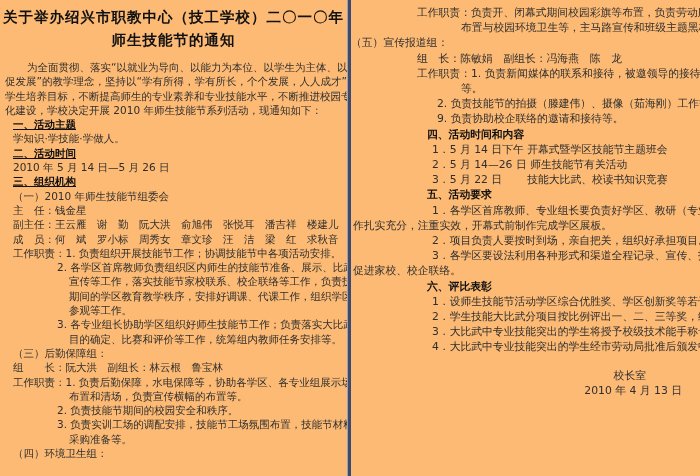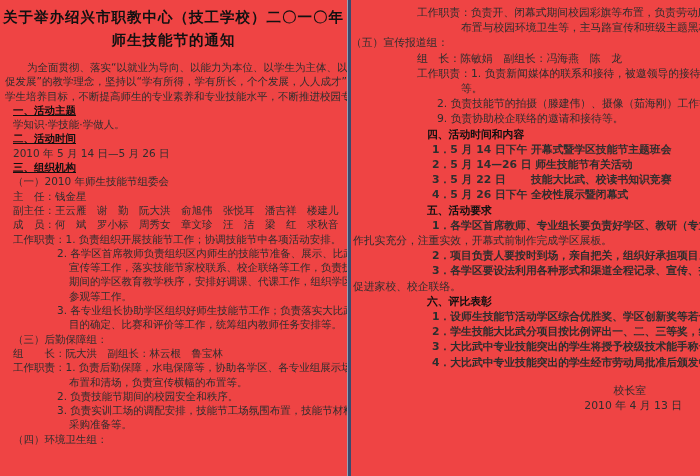--- a/index.html
+++ b/index.html
@@ -3,21 +3,21 @@
 <meta charset="utf-8">
 <style>
   html,body{margin:0;padding:0;}
   body{
     width:700px;height:476px;overflow:hidden;
     background:#fdfdfc;
     font-family:"DejaVu Sans","Liberation Sans",sans-serif;
     color:#2e2e2e;
   }
   .doc{display:flex;width:700px;height:476px;}
-  .pg{overflow:hidden;height:476px;background:#ef4444;}
+  .pg{overflow:hidden;height:476px;background:#fdba74;}
   .pg-left{width:347px;}
   .divider{width:3px;height:476px;background:#3b4a6e;border-left:1px solid #9aa2b5;flex:none;}
   .pg-right{flex:1;min-width:0;}
   
   .title{padding-top:6px;text-align:center;font-weight:bold;color:#111;
          font-size:14.5px;line-height:23px;letter-spacing:1px;white-space:nowrap;}
   
   .body-left{margin-top:8px;font-size:10.5px;line-height:14.3px;}
   .body-right{padding-top:5px;font-size:10.8px;line-height:15.2px;}
   .line{white-space:nowrap;overflow:hidden;}
@@ -26,21 +26,21 @@
   .s-flush{padding-left:5px;}
   .s-para{padding-left:27px;}
   .s-head{padding-left:13px;font-weight:bold;color:#101010;text-decoration:underline;}
   .s-sub{padding-left:57px;}
   .s-hang{padding-left:69px;}
   
   .s-rflush{padding-left:2px;}
   .s-rzh{padding-left:66px;}
   .s-rhead{padding-left:76px;font-weight:bold;color:#101010;}
   .s-rheadp{}
-  .s-ritem{padding-left:81px;font-weight:bold;}
+  .s-ritem{padding-left:81px;}
   .s-rsub{padding-left:86px;}
   .s-rhang{padding-left:110px;}
   
   .sig{margin-top:13px;font-size:10.8px;line-height:15.2px;}
   .sig-author{text-align:right;padding-right:54px;}
   .sig-date{text-align:right;padding-right:18px;}
 </style>
 </head>
 <body>
 
@@ -48,20 +48,21 @@
 
   <div class="pg pg-left">
     <div class="title">
       <div>关于举办绍兴市职教中心（技工学校）二〇一〇年</div>
       <div>师生技能节的通知</div>
     </div>
     <div class="body-left" id="left-lines">
         <div class="line s-para">为全面贯彻、落实“以就业为导向、以能力为本位、以学生为主体、以创新</div>
         <div class="line s-flush">促发展”的教学理念，坚持以“学有所得，学有所长，个个发展，人人成才”的</div>
         <div class="line s-flush">学生培养目标，不断提高师生的专业素养和专业技能水平，不断推进校园专业文</div>
+        <div class="line s-flush">化建设，学校决定开展 2010 年师生技能节系列活动，现通知如下：</div>
         <div class="line s-head">一、活动主题</div>
         <div class="line s-label">学知识·学技能·学做人。</div>
         <div class="line s-head">二、活动时间</div>
         <div class="line s-label">2010 年 5 月 14 日—5 月 26 日</div>
         <div class="line s-head">三、组织机构</div>
         <div class="line s-label">（一）2010 年师生技能节组委会</div>
         <div class="line s-label">主　任：钱金星</div>
         <div class="line s-label">副主任：王云雁　谢　勤　阮大洪　俞旭伟　张悦耳　潘吉祥　楼建儿</div>
         <div class="line s-label">成　员：何　斌　罗小标　周秀女　章文珍　汪　洁　梁　红　求秋音</div>
         <div class="line s-label">工作职责：1. 负责组织开展技能节工作；协调技能节中各项活动安排。</div>
@@ -91,21 +92,20 @@
         <div class="line s-rheadp">（五）宣传报道组：</div>
         <div class="line s-rzh">组　长：陈敏娟　副组长：冯海燕　陈　龙</div>
         <div class="line s-rzh">工作职责：1. 负责新闻媒体的联系和接待，被邀领导的接待，负责电子屏宣传语</div>
         <div class="line s-rhang">等。</div>
         <div class="line s-rsub">2. 负责技能节的拍摄（滕建伟）、摄像（茹海刚）工作等。</div>
         <div class="line s-rsub">9. 负责协助校企联络的邀请和接待等。</div>
         <div class="line s-rhead">四、活动时间和内容</div>
         <div class="line s-ritem">1．5 月 14 日下午 开幕式暨学区技能节主题班会</div>
         <div class="line s-ritem">2．5 月 14—26 日 师生技能节有关活动</div>
         <div class="line s-ritem">3．5 月 22 日　　 技能大比武、校读书知识竞赛</div>
-        <div class="line s-ritem">4．5 月 26 日下午 全校性展示暨闭幕式</div>
         <div class="line s-rhead">五、活动要求</div>
         <div class="line s-ritem">1．各学区首席教师、专业组长要负责好学区、教研（专业）组技能活动，工</div>
         <div class="line s-rflush">作扎实充分，注重实效，开幕式前制作完成学区展板。</div>
         <div class="line s-ritem">2．项目负责人要按时到场，亲自把关，组织好承担项目。</div>
         <div class="line s-ritem">3．各学区要设法利用各种形式和渠道全程记录、宣传、报道技能节活动，</div>
         <div class="line s-rflush">促进家校、校企联络。</div>
         <div class="line s-rhead">六、评比表彰</div>
         <div class="line s-ritem">1．设师生技能节活动学区综合优胜奖、学区创新奖等若干个。</div>
         <div class="line s-ritem">2．学生技能大比武分项目按比例评出一、二、三等奖，给予表彰奖励。</div>
         <div class="line s-ritem">3．大比武中专业技能突出的学生将授予校级技术能手称号。</div>

